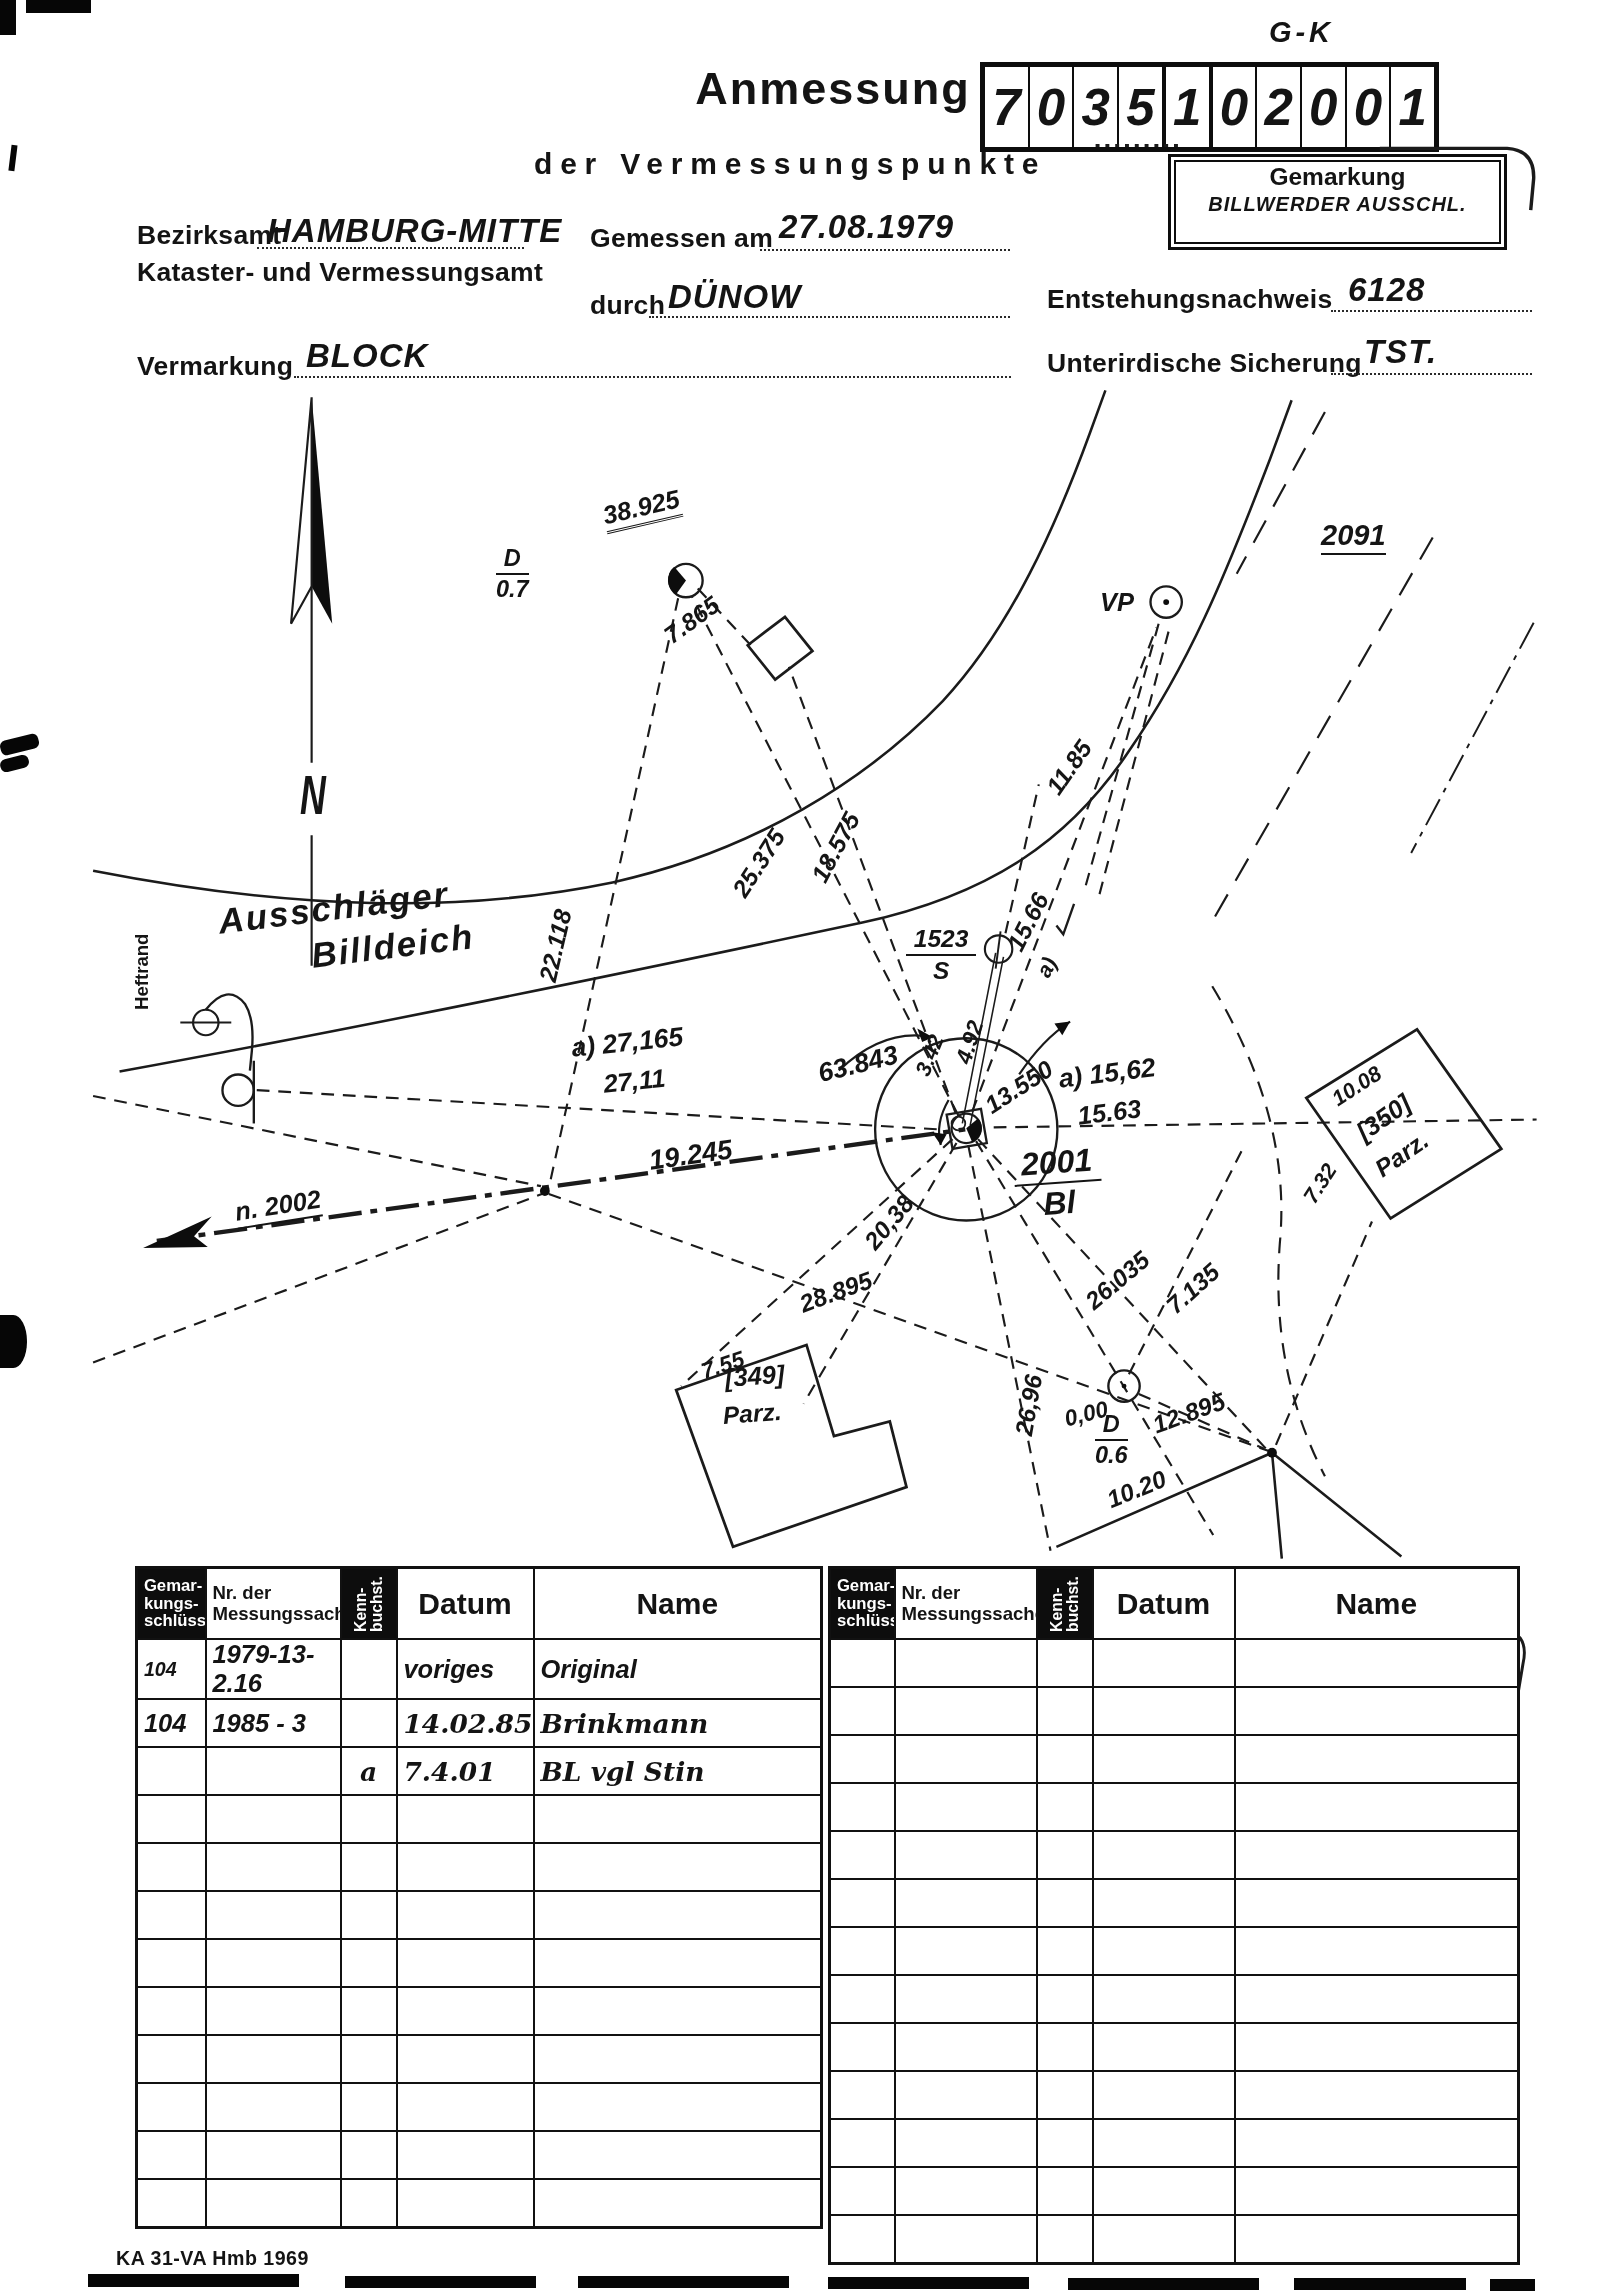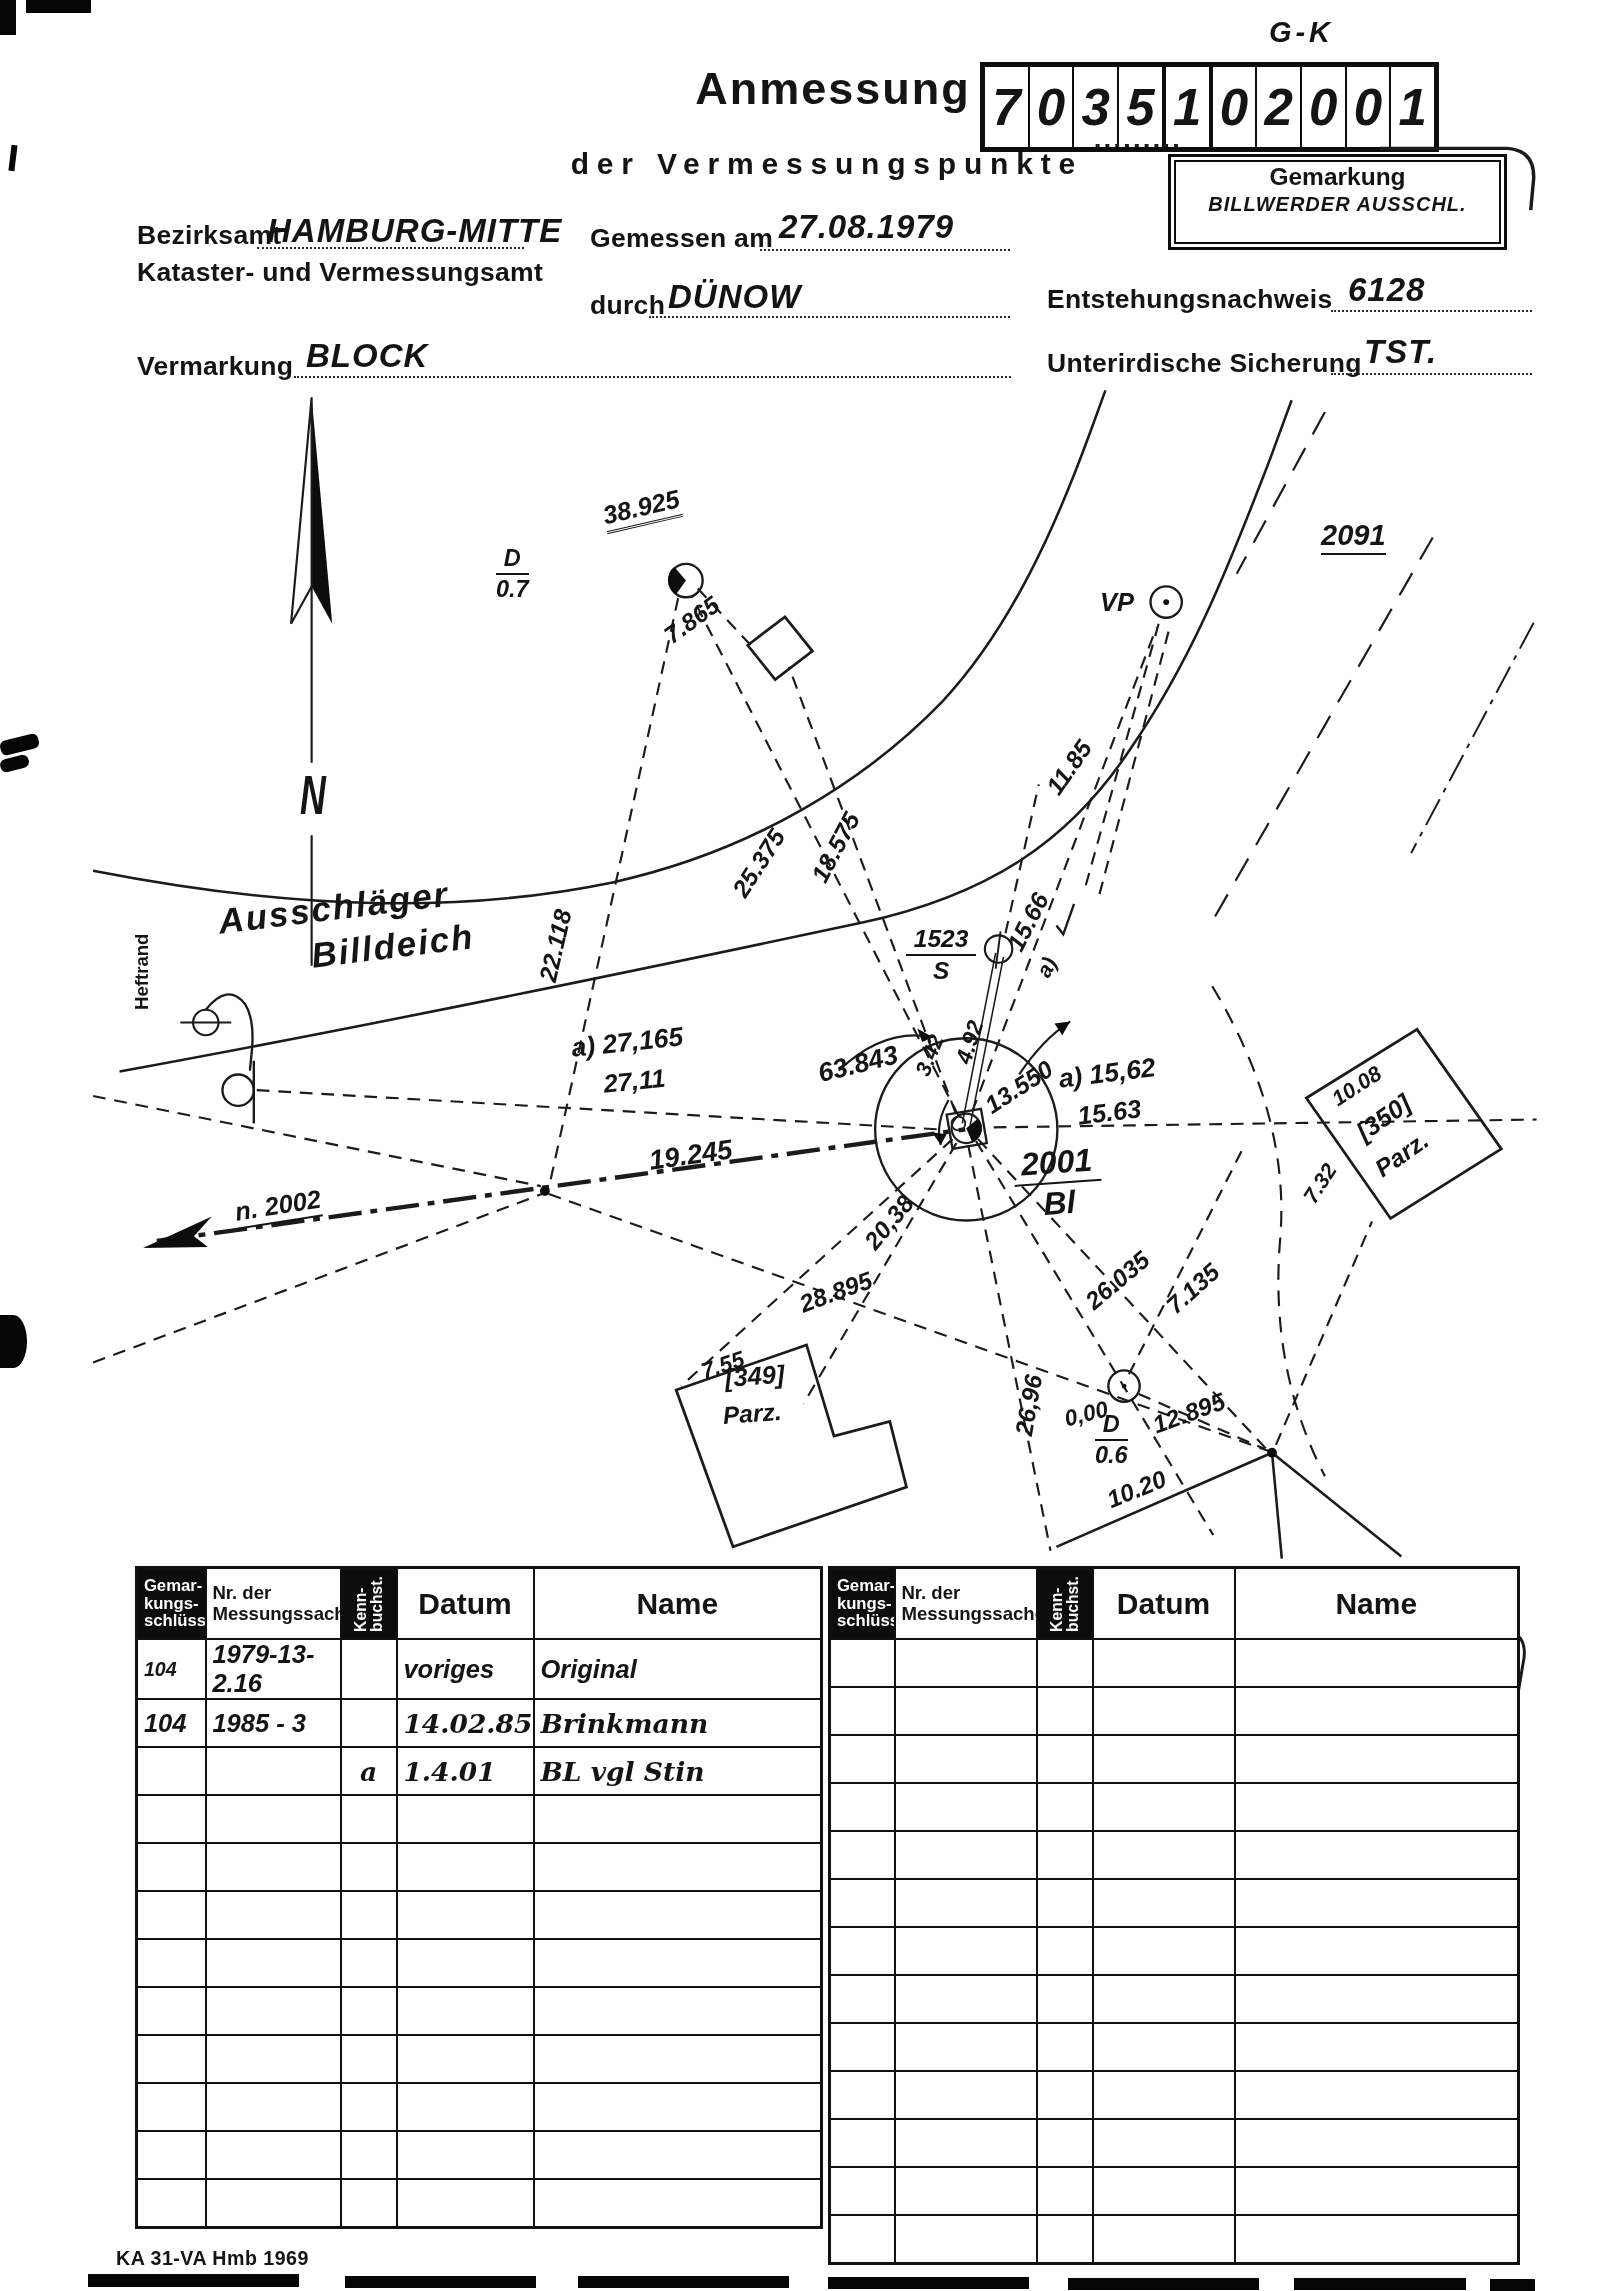--- a/index.html
+++ b/index.html
@@ -4,21 +4,21 @@
 <style>
   html,body{margin:0;padding:0;background:#ffffff;}
   .page{position:relative;width:1615px;height:2292px;background:#fff;overflow:hidden;
         font-family:"Liberation Sans",sans-serif;color:#141414;}
   
   .lbl{position:absolute;font-weight:700;font-size:26.5px;letter-spacing:0.3px;white-space:nowrap;}
   .hand{position:absolute;font-style:italic;font-weight:600;font-size:33px;white-space:nowrap;letter-spacing:1px;}
   .dotline{position:absolute;border-bottom:2.9px dotted #2a2a2a;height:0;}
   .title{position:absolute;left:627px;top:63px;width:412px;text-align:center;
          font-size:45px;font-weight:700;letter-spacing:2px;}
-  .subtitle{position:absolute;left:534px;top:147px;width:549px;text-align:right;
+  .subtitle{position:absolute;left:534px;top:147px;width:549px;text-align:left;
             font-size:30px;font-weight:700;letter-spacing:7.8px;white-space:nowrap;}
   .gk{position:absolute;left:1269px;top:15.7px;font-style:italic;font-weight:600;font-size:29px;letter-spacing:3.9px;}
   
   .numbox{position:absolute;left:980px;top:62px;width:449px;height:80px;border:5.9px solid #0d0d0d;
           display:flex;background:#fff;}
   .numbox .cell{flex:1;border-right:2px solid #0d0d0d;display:flex;align-items:center;justify-content:center;
           font-size:51px;font-weight:700;font-style:italic;}
   .numbox .cell.heavy{border-right:4.9px solid #0d0d0d;}
   .numbox .cell:last-child{border-right:none;}
   
@@ -299,21 +299,21 @@
       <td class="c-hand">104</td>
       <td class="c-hand">1985 - 3</td>
       <td></td>
       <td class="c-script">14.02.85</td>
       <td class="c-script">Brinkmann</td>
     </tr>
     <tr>
       <td></td>
       <td></td>
       <td class="c-script" style="text-align:center;">a</td>
-      <td class="c-script">1.4.01</td>
+      <td class="c-script">7.4.01</td>
       <td class="c-script">BL vgl  Stin</td>
     </tr>
     <tr>
           <td></td>
           <td></td>
           <td></td>
           <td></td>
           <td></td>
         </tr>
     <tr>

